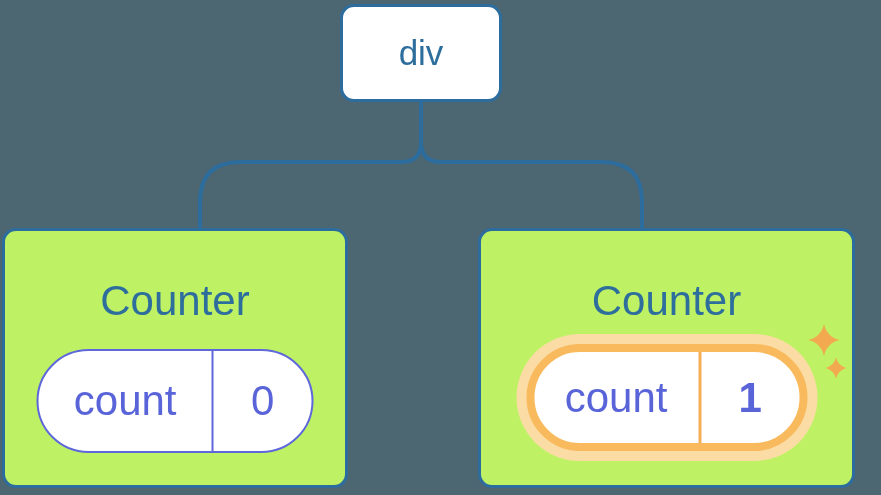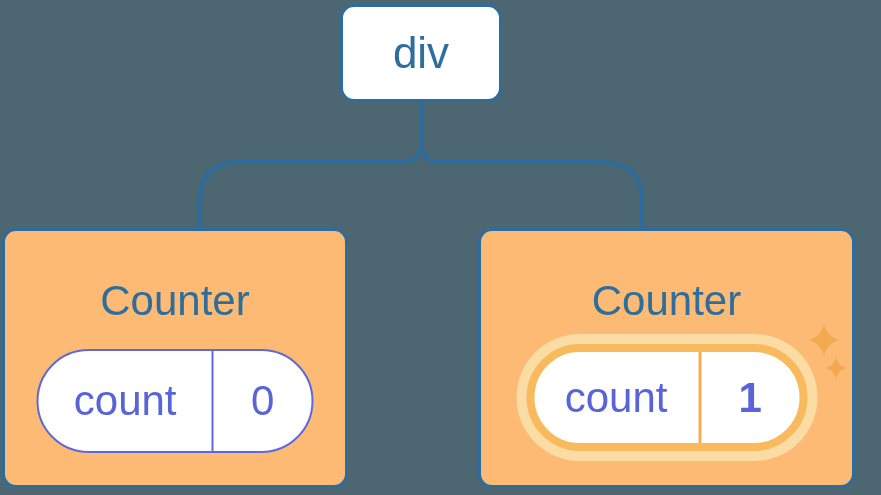--- a/index.html
+++ b/index.html
@@ -17,29 +17,29 @@
   }
   .node-root {
     position: absolute;
     left: 340px; top: 4px;
     width: 162px; height: 98px;
     box-sizing: border-box;
     background: #ffffff;
     border: 3px solid #2D6D9E;
     border-radius: 14px;
     display: flex; align-items: center; justify-content: center;
-    font-size: 44px;
+    font-size: 35px;
     color: #2E6E9D;
   }
   .card {
     position: absolute;
     top: 228px;
     height: 260px;
     box-sizing: border-box;
-    background: #fdba74;
+    background: #bef264;
     border: 3px solid #2D6D9E;
     border-radius: 14px;
   }
   .card-left  { left: 2px;   width: 346px; }
   .card-right { left: 478px; width: 377px; }
   .card-title {
     position: absolute;
     top: 46px; left: 0;
     width: 100%;
     text-align: center;

